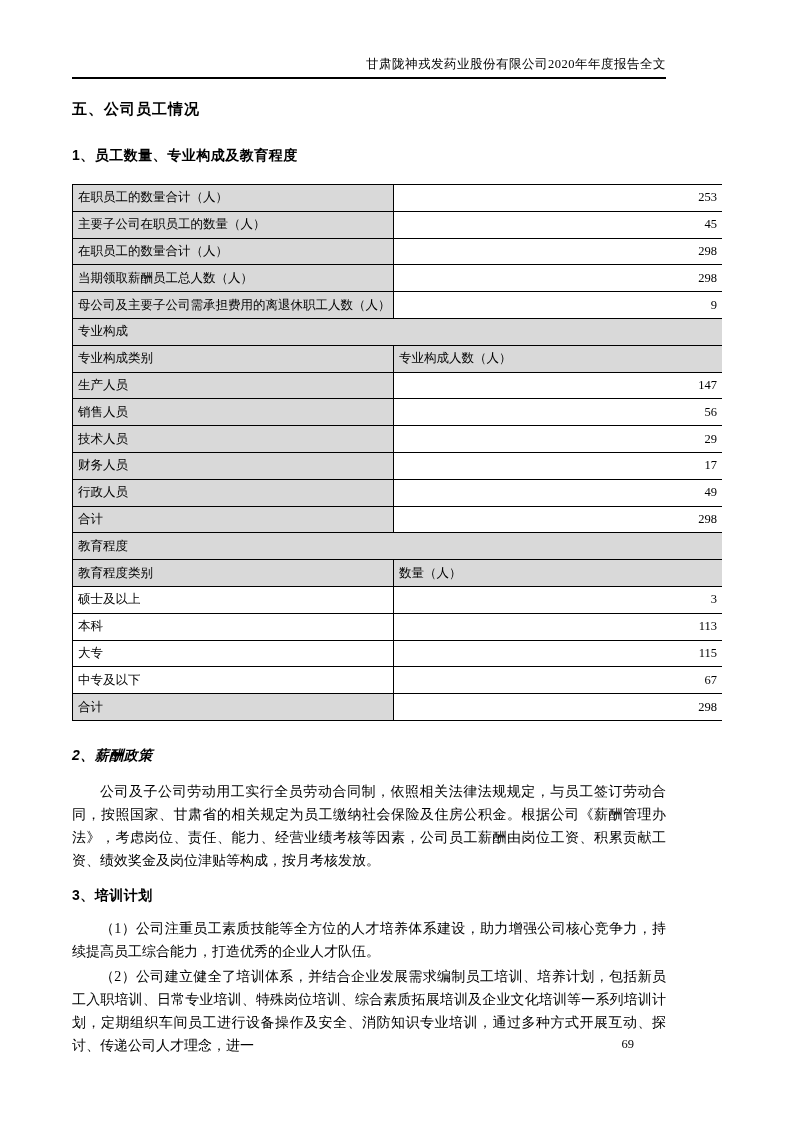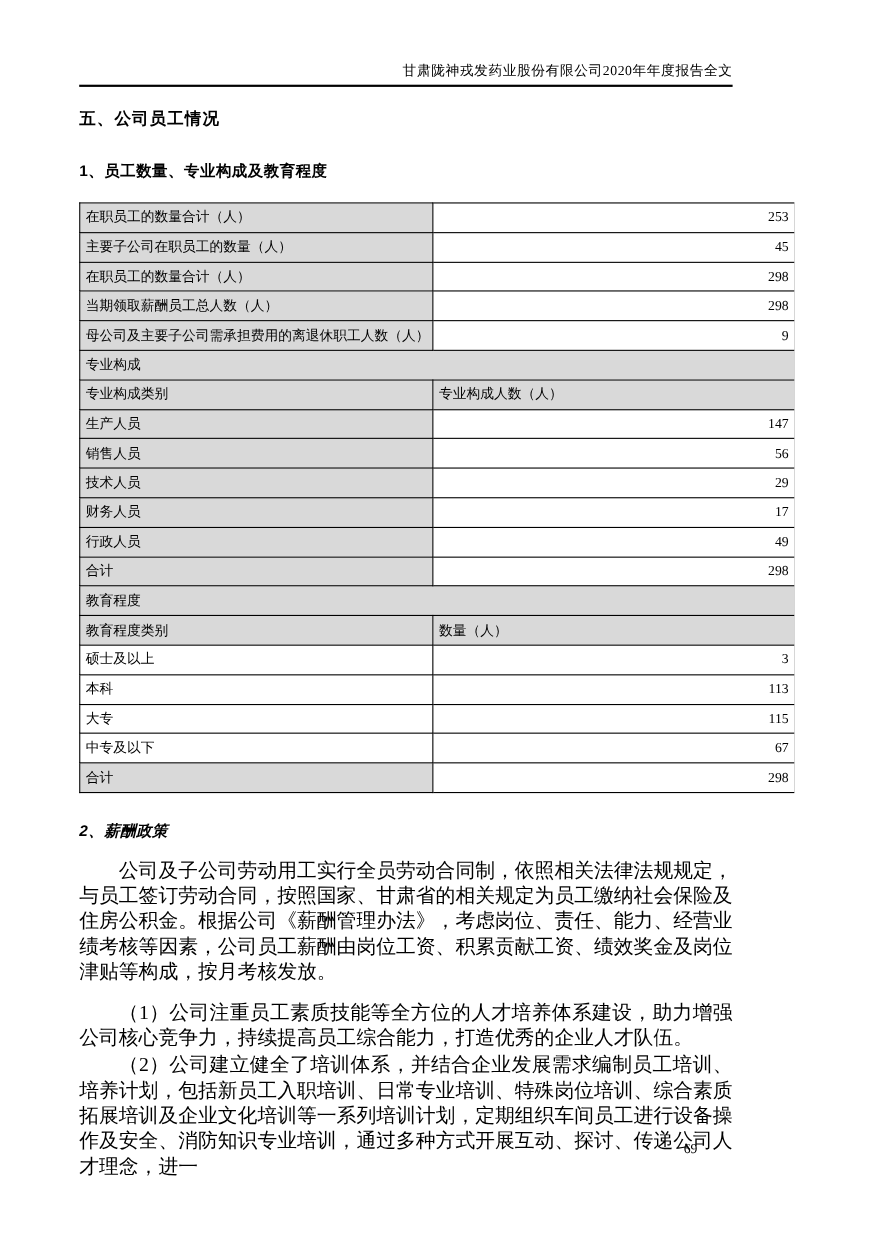--- a/index.html
+++ b/index.html
@@ -54,21 +54,21 @@
     height: 26.8px;
     padding: 2px 5px;
     vertical-align: middle;
     overflow: hidden;
     white-space: nowrap;
   }
   td.g { background: #d9d9d9; }
   td.val { text-align: right; padding-right: 4px; }
   td.ctr { text-align: left; }
   p.body-text {
-    font-size: 18px;
+    font-size: 14px;
     line-height: 23px;
     text-align: justify;
     text-indent: 2em;
   }
   .mt-p1 { margin-top: 17px; }
   .mt-p2 { margin-top: 14px; }
   .mt-p3 { margin-top: 2px; }
   .page-number {
     position: absolute;
     top: 1037px;
@@ -172,18 +172,19 @@
       <tr>
         <td class="g">合计</td>
         <td class="val">298</td>
       </tr>
     </tbody>
   </table>
 
   <h2 class="sub-title mt-sub2">2、薪酬政策</h2>
   <p class="body-text mt-p1">公司及子公司劳动用工实行全员劳动合同制，依照相关法律法规规定，与员工签订劳动合同，按照国家、甘肃省的相关规定为员工缴纳社会保险及住房公积金。根据公司《薪酬管理办法》，考虑岗位、责任、能力、经营业绩考核等因素，公司员工薪酬由岗位工资、积累贡献工资、绩效奖金及岗位津贴等构成，按月考核发放。</p>
 
+  <h2 class="sub-title mt-sub3">3、培训计划</h2>
   <p class="body-text mt-p2">（1）公司注重员工素质技能等全方位的人才培养体系建设，助力增强公司核心竞争力，持续提高员工综合能力，打造优秀的企业人才队伍。</p>
   <p class="body-text mt-p3">（2）公司建立健全了培训体系，并结合企业发展需求编制员工培训、培养计划，包括新员工入职培训、日常专业培训、特殊岗位培训、综合素质拓展培训及企业文化培训等一系列培训计划，定期组织车间员工进行设备操作及安全、消防知识专业培训，通过多种方式开展互动、探讨、传递公司人才理念，进一</p>
 
   <div class="page-number">69</div>
 
 </div>
 
 </body></html>

